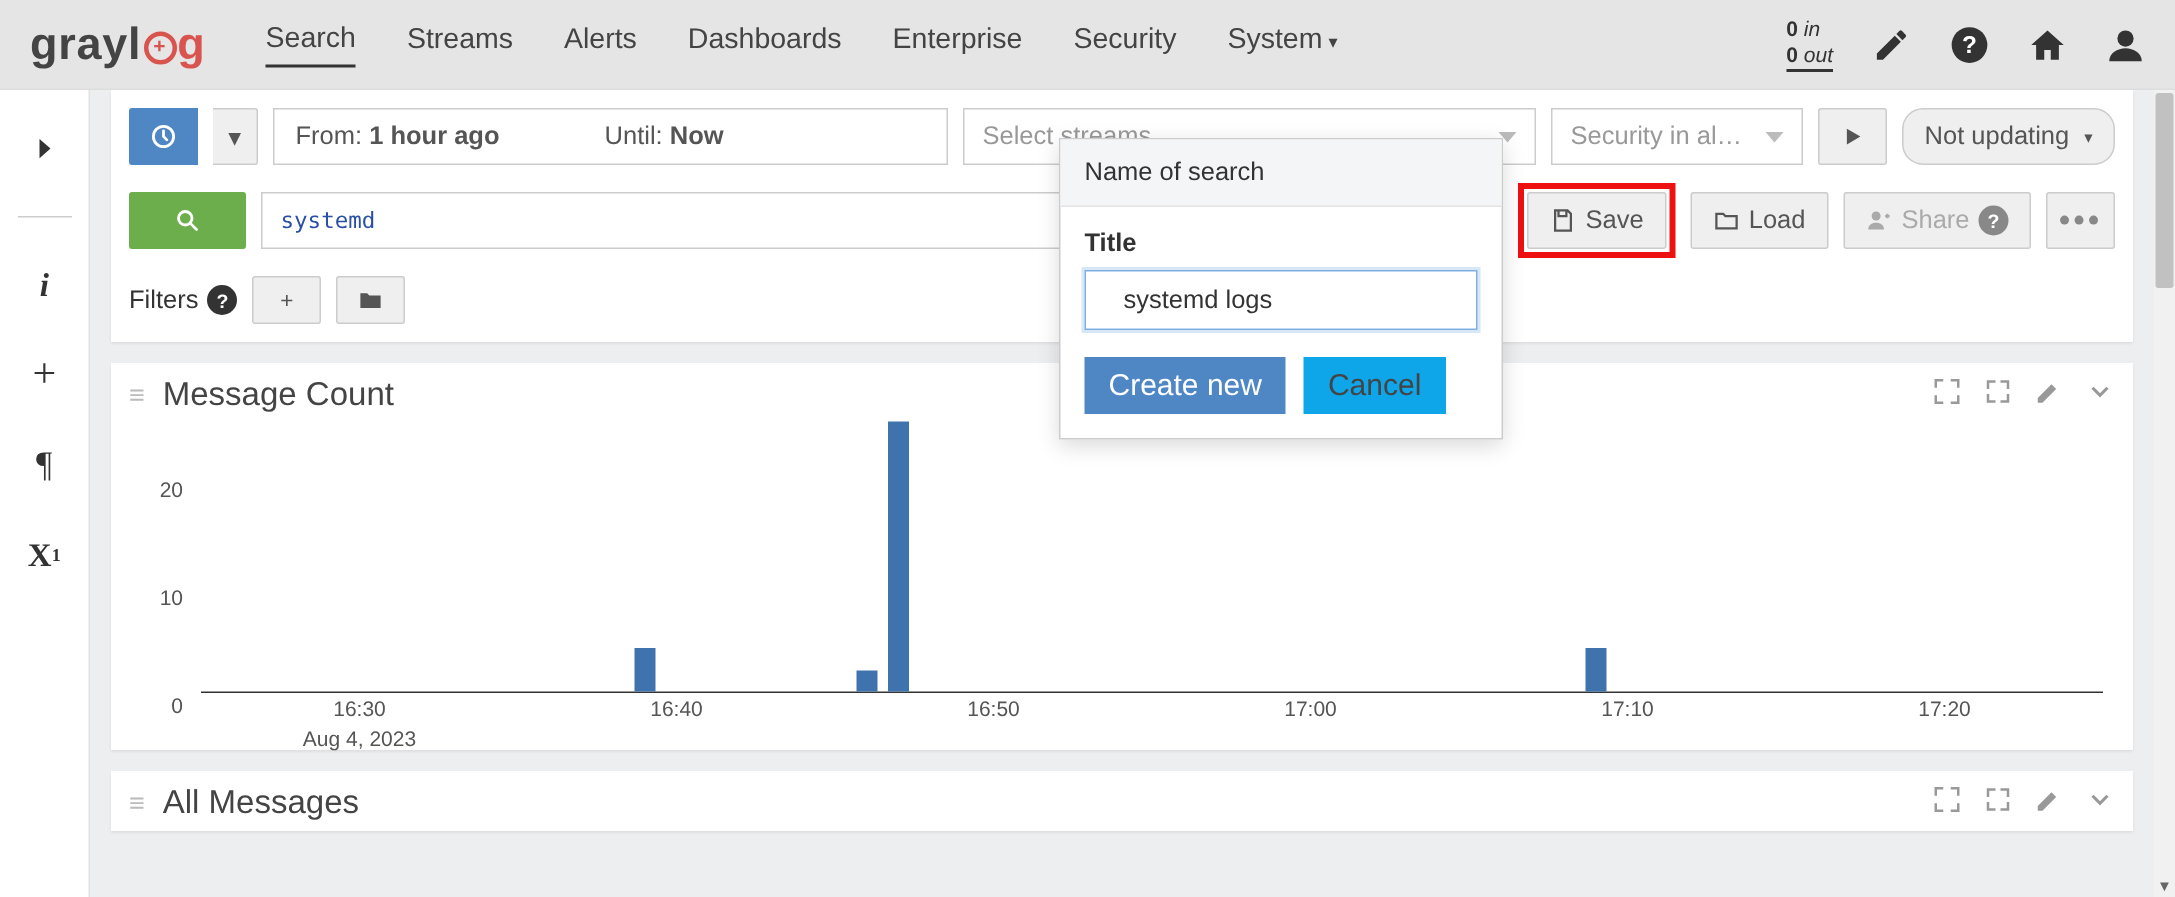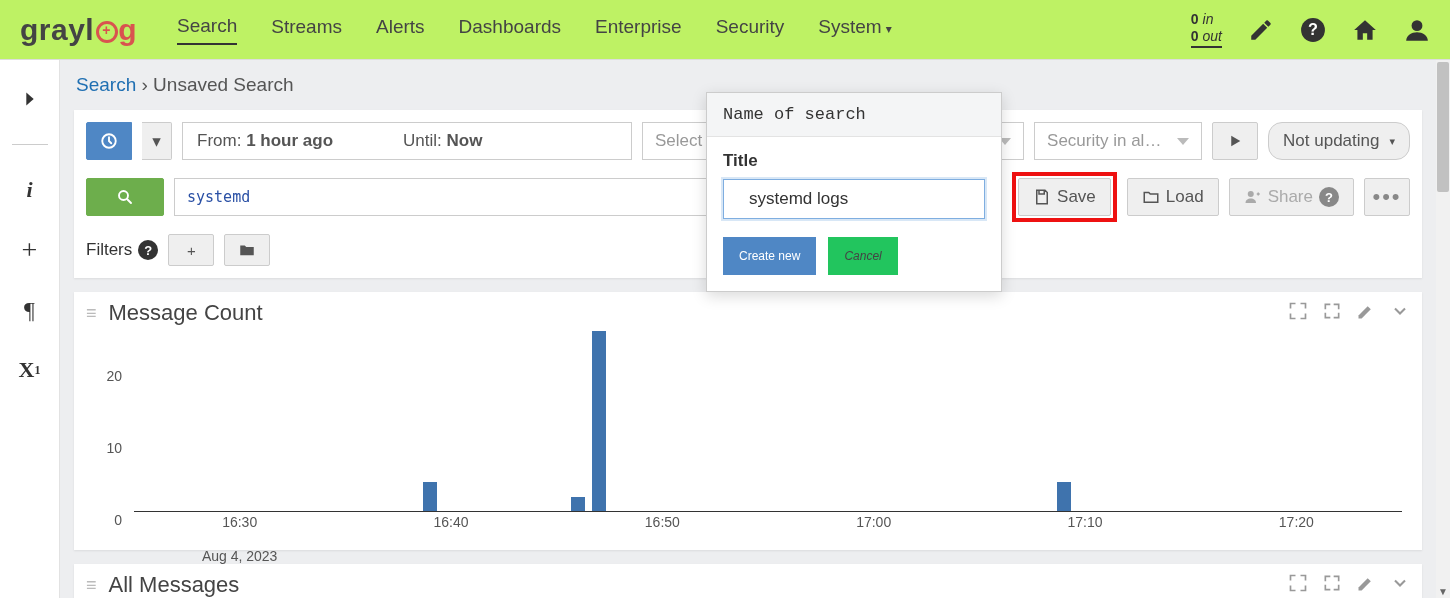--- a/index.html
+++ b/index.html
@@ -1,21 +1,21 @@
 <!DOCTYPE html>
 <html><head>
 <meta charset="utf-8">
 <style>
   * { box-sizing: border-box; margin: 0; padding: 0; }
   html, body { width: 1450px; height: 598px; font-family: "Segoe UI", "Helvetica Neue", Arial, sans-serif; color: #333; background: #fff; overflow: hidden; }
   a { color: #1f6fb2; text-decoration: none; }
 
   
   .header {
-    height: 60px; display: flex; align-items: center; padding: 0 20px; border-bottom: 1px solid #ddd; background: #bef264;
+    height: 60px; display: flex; align-items: center; padding: 0 20px; border-bottom: 1px solid #ddd; background: #e5e5e5;
     position: relative; z-index: 5;
   }
   .logo { font-size: 30px; font-weight: 600; color: #444; letter-spacing: 0.5px; margin-right: 40px; display:flex; align-items:center;}
   .logo .red { color: #d9534f; }
   .logo-icon { display:inline-block; width:22px; height:22px; border:3px solid #d9534f; border-radius:50%; margin-left:2px; position:relative; top:2px;}
   .logo-icon::before{content:"+"; color:#d9534f; font-size:14px; font-weight:700; position:absolute; left:3px; top:-2px;}
   .nav { display: flex; gap: 34px; align-items: center; font-size: 19px; color: #444; }
   .nav .item { cursor: pointer; padding-bottom: 6px; }
   .nav .item.active { border-bottom: 2px solid #333; font-weight: 500; }
   .nav .caret { margin-left:4px; font-size:12px;}
@@ -83,32 +83,32 @@
   .widget-head .tools{ margin-left:auto; display:flex; gap:14px; color:#999;}
   .widget-head .tools svg{width:20px;height:20px;fill:currentColor;}
 
   .chart-area{ position:relative; height:210px; margin-top:6px; }
   .y-axis{ position:absolute; left:0; top:0; bottom:30px; width:40px; }
   .y-tick{ position:absolute; right:4px; font-size:14px; color:#555; transform:translateY(-50%); }
   .plot{ position:absolute; left:48px; right:8px; top:0; bottom:30px; border-bottom:1px solid #333;}
   .bar{ position:absolute; bottom:0; background:#3f73ad; }
   .x-axis{ position:absolute; left:48px; right:8px; bottom:0; height:30px; }
   .x-tick{ position:absolute; font-size:14px; color:#555; transform:translateX(-50%); top:2px;}
-  .x-date{ position:absolute; font-size:14px; color:#555; top:36px; transform:translateX(-50%); }
+  .x-date{ position:absolute; font-size:14px; color:#555; top:22px; transform:translateX(-50%); }
 
   
   .popover{ position:absolute; left:706px; top:92px; width:296px; background:#fff; border:1px solid #ccc; box-shadow:0 4px 14px rgba(0,0,0,.15); z-index:20;}
-  .popover .pop-head{ background:#f4f5f6; padding:12px 16px; font-size:17px; border-bottom:1px solid #e3e3e3; color:#333;font-family:Liberation Mono, monospace;}
+  .popover .pop-head{ background:#f4f5f6; padding:12px 16px; font-size:17px; border-bottom:1px solid #e3e3e3; color:#333;}
   .popover .pop-body{ padding:14px 16px 16px 16px; }
   .popover label{ font-weight:700; font-size:17px; display:block; margin-bottom:8px;}
   .popover input[type=text]{ width:100%; height:40px; border:1px solid #7faee0; outline:2px solid rgba(100,160,220,.25); padding:0 25px; font-size:17px; color:#333; }
   .popover .actions{ display:flex; gap:12px; margin-top:18px;}
-  .popover .pbtn{ height:38px; padding:0 16px; border:none; font-size:12px; cursor:pointer;}
+  .popover .pbtn{ height:38px; padding:0 16px; border:none; font-size:20px; cursor:pointer;}
   .popover .pbtn.primary{ background:#4f87c5; color:#fff;}
-  .popover .pbtn.secondary{ background:#22c55e; color:#444;font-style:italic;}
+  .popover .pbtn.secondary{ background:#0ea5e9; color:#444;}
   .tri{width:0;height:0;border-left:6px solid transparent;border-right:6px solid transparent;border-top:7px solid #bbb;display:inline-block;}
   .dots{font-size:22px;letter-spacing:2px;color:#888;}
 </style>
 </head>
 <body>
 
 <div class="header">
   <div class="logo">
     <span>grayl</span>
       <span class="logo-icon"></span>
@@ -160,25 +160,20 @@
       </svg>
     </div>
   <hr>
   <div class="ritem" style="font-family:Georgia;font-style:italic;font-weight:700;">i</div>
   <div class="ritem" style="font-size:28px;font-weight:400;">+</div>
   <div class="ritem" style="font-size:24px;">¶</div>
   <div class="ritem" style="font-weight:700;">X<sub style="font-size:12px;">1</sub></div>
 </div>
 
 <div class="canvas">
-  <div class="crumbs">
-    <a href="#">Search</a>
-    <span>›</span>
-    <span>Unsaved Search</span>
-  </div>
 
   <div class="panel">
     <div class="row">
       <button class="btn blue icon-only split">
           <svg viewBox="0 0 24 24">
             <circle cx="12" cy="12" r="9" fill="none" stroke="#fff" stroke-width="2.5"></circle>
             <path d="M12 7v5l3 3" stroke="#fff" stroke-width="2.5" fill="none" stroke-linecap="round"></path>
           </svg>
         </button>
       <button class="btn split-caret">▾</button>

